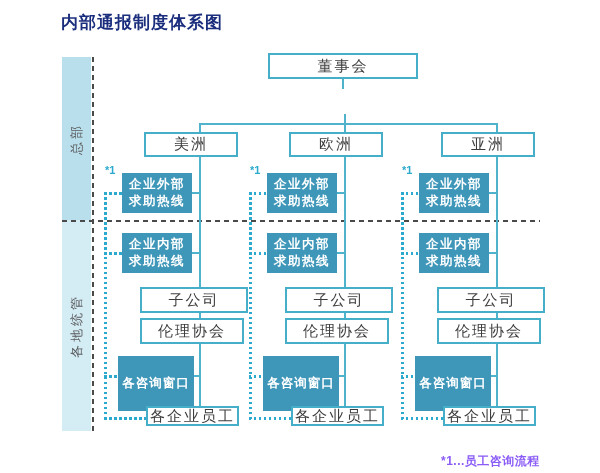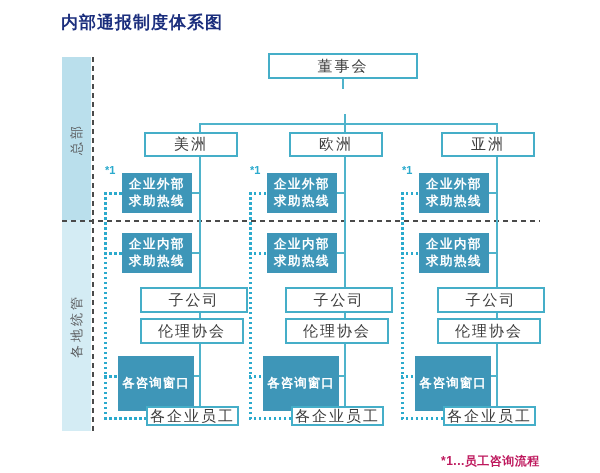--- a/index.html
+++ b/index.html
@@ -54,21 +54,21 @@
   
   .dot-v{position:absolute;left:0;top:69px;width:2.5px;height:228px;z-index:2;
     background:repeating-linear-gradient(to bottom,#2baacd 0 2.5px,transparent 2.5px 5px);}
   .dot-h{position:absolute;height:2.5px;z-index:2;
     background:repeating-linear-gradient(to right,#2baacd 0 2.5px,transparent 2.5px 5px);}
   .dot-ext{left:0;top:69px;width:18px;}
   .dot-int{left:0;top:129px;width:18px;}
   .dot-win{left:0;top:252px;width:14px;}
   .dot-emp{left:0;top:294px;width:42px;}
   .footnote{position:absolute;left:441px;top:453px;font-size:12px;font-weight:700;
-    color:#be185d;letter-spacing:0.5px;}
+    color:#8b5cf6;letter-spacing:0.5px;}
 </style>
 </head>
 <body>
 
 <div class="page">
 
   <h1 class="title">内部通报制度体系图</h1>
 
   <div class="sidebar-top">
     <span class="v-label">总部</span>

